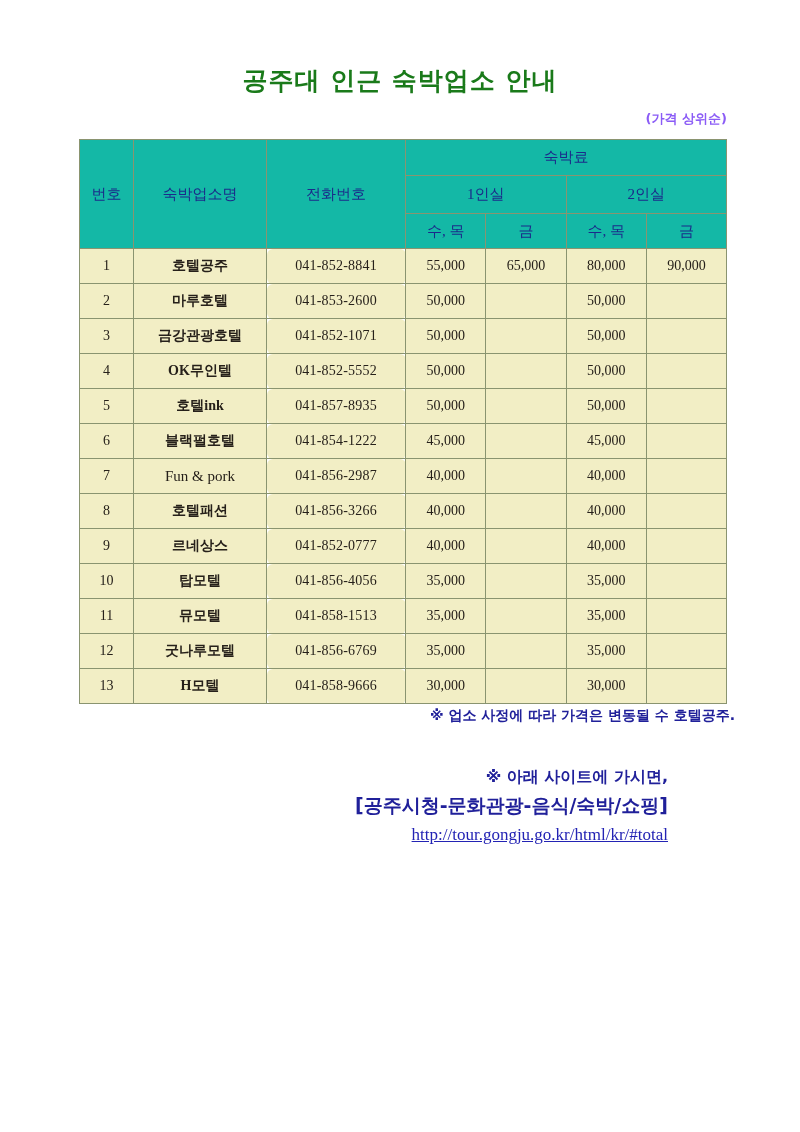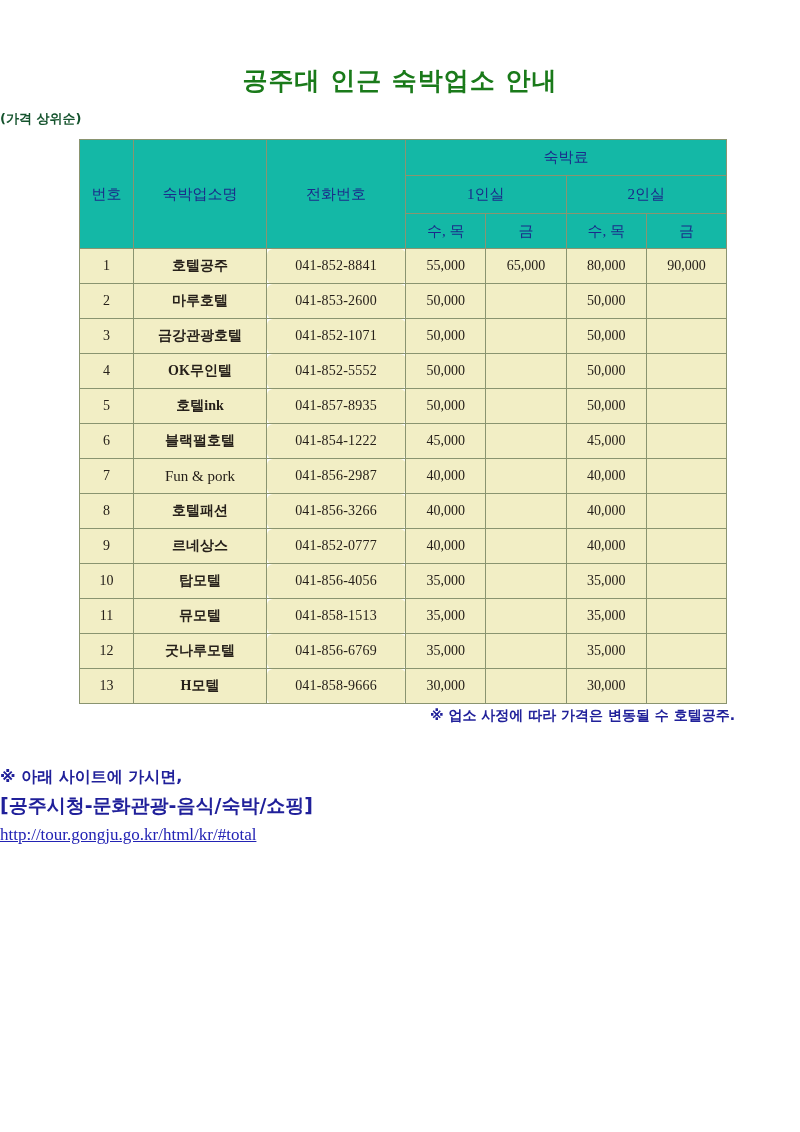--- a/index.html
+++ b/index.html
@@ -36,24 +36,25 @@
     color: #1a7a1a;
     letter-spacing: 1px;
     white-space: nowrap;
   }
 
   .subtitle {
     position: absolute;
     top: 110px;
     left: 0;
     width: 727px;
+    text-align: right;
     font-family: "DejaVu Sans", "Liberation Sans", sans-serif;
     font-size: 13px;
     font-weight: bold;
-    color: #14532d;
+    color: #8b5cf6;
   }
 
   
   .table-wrap {
     position: absolute;
     top: 139px;
     left: 79px;
     width: 648px;
   }
 
@@ -137,22 +138,23 @@
     font-weight: bold;
     color: #20209a;
     white-space: nowrap;
   }
 
   .footer-block {
     position: absolute;
     top: 764px;
     left: 0;
     width: 648px;
-    text-align: left;
+    text-align: right;
     color: #20209a;
+    padding-left: 20px;
   }
   .footer-line {
     font-family: "DejaVu Sans", "Liberation Sans", sans-serif;
     font-size: 16px;
     font-weight: bold;
     line-height: 1.62;
     color: #20209a;
     white-space: nowrap;
   }
   .footer-line.bracket {

